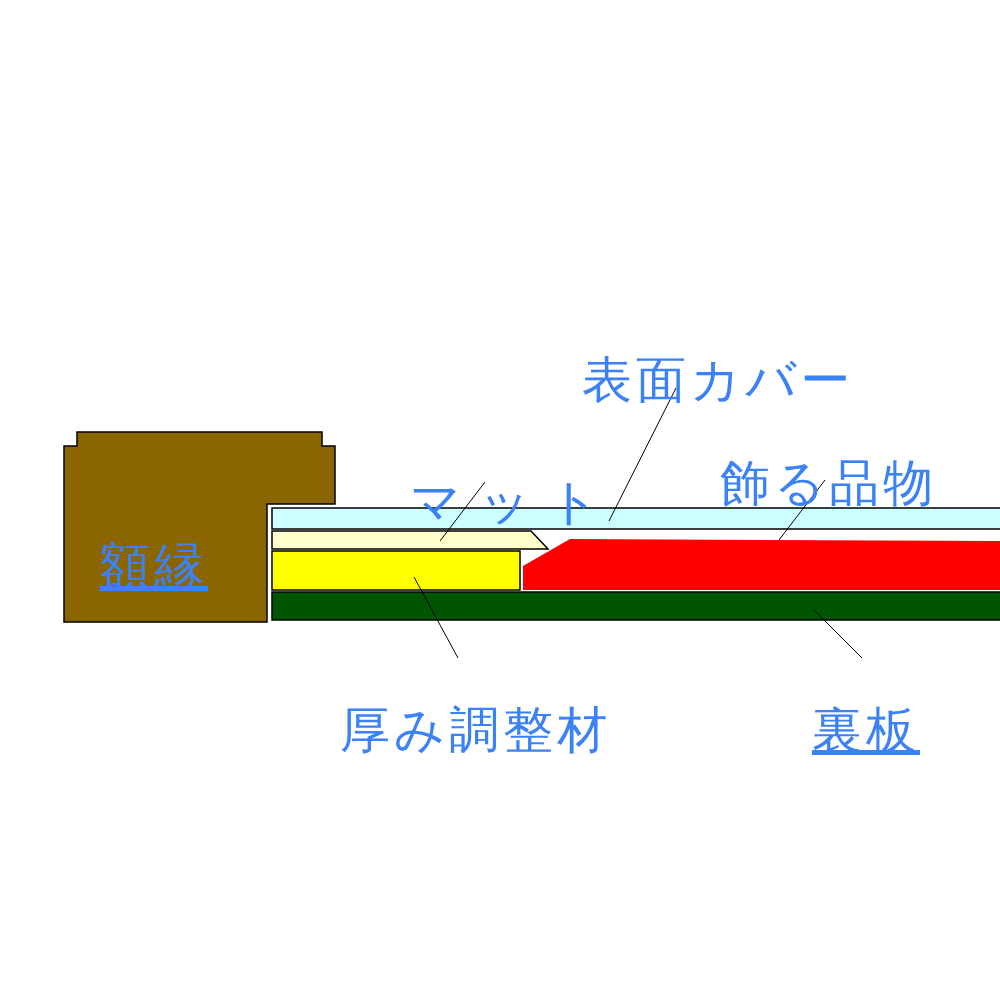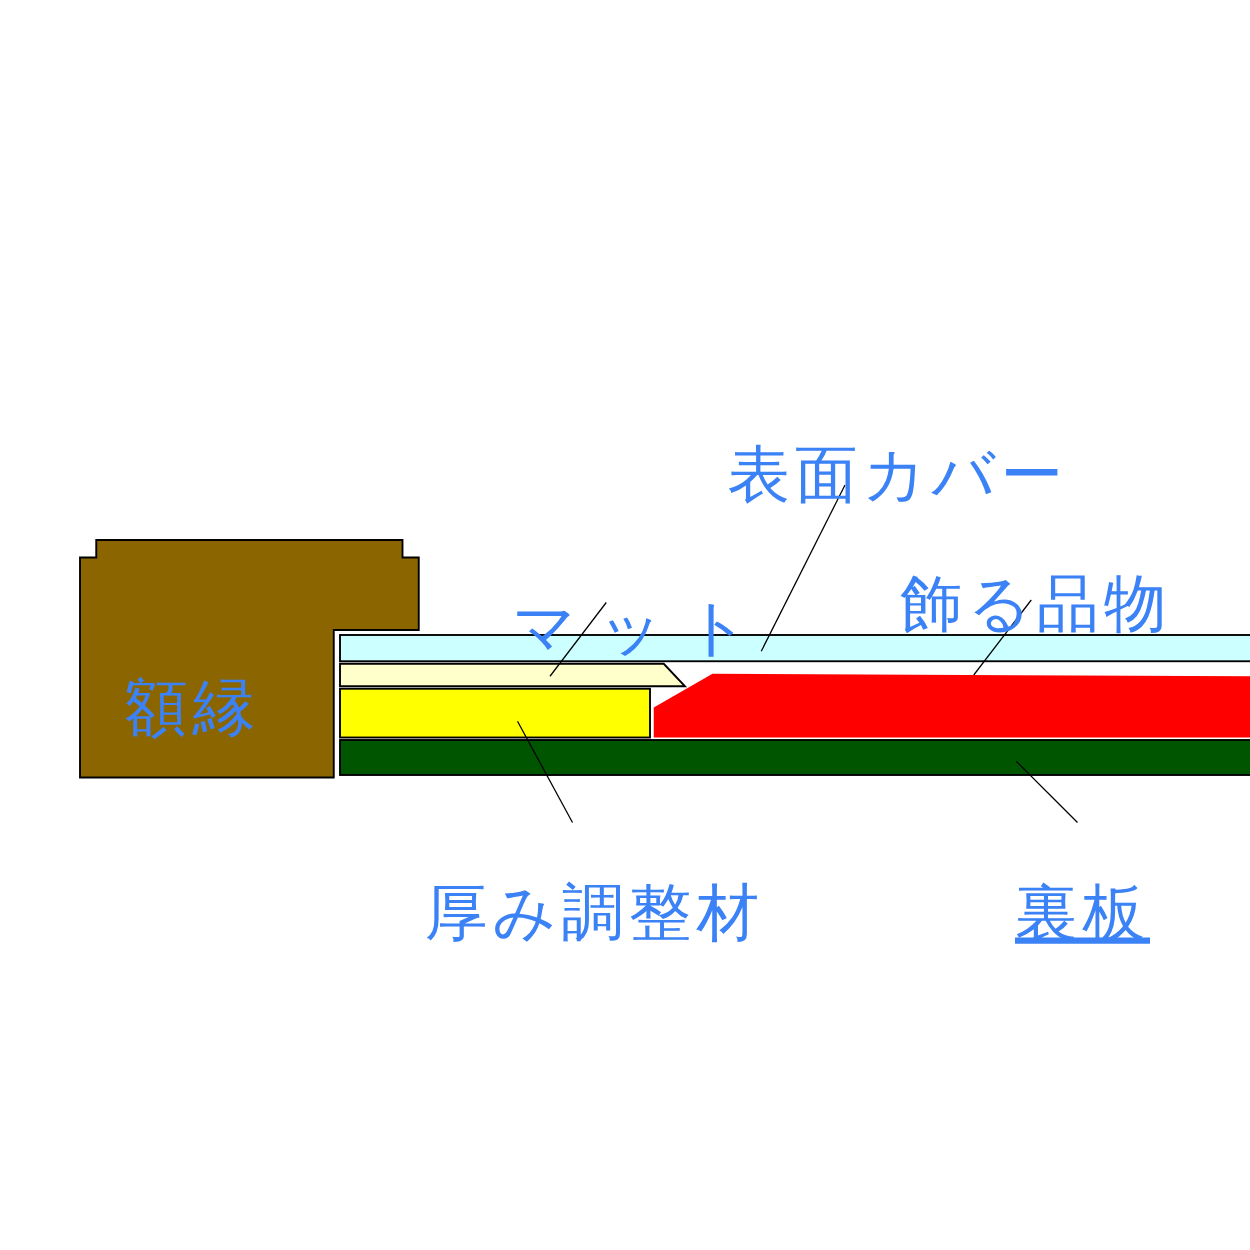--- a/index.html
+++ b/index.html
@@ -33,21 +33,21 @@
 
   <rect x="272" y="592" width="740" height="28" fill="#005500" stroke="#000" stroke-width="1.5"></rect>
 
   <line x1="676" y1="388" x2="609" y2="521" stroke="#000" stroke-width="1"></line>
   <line x1="485" y1="482" x2="440" y2="541" stroke="#000" stroke-width="1"></line>
   <line x1="825" y1="480" x2="779" y2="540" stroke="#000" stroke-width="1"></line>
   <line x1="414" y1="577" x2="458" y2="658" stroke="#000" stroke-width="1"></line>
   <line x1="813" y1="609" x2="862" y2="658" stroke="#000" stroke-width="1"></line>
 </svg>
 
-<div class="label" style="left:100px; top:508px;">額縁</div>
+<div class="label" style="left:100px; top:508px;text-decoration:underline;">額縁</div>
 
 <div class="label" style="left:582px; top:322px;">表面カバー</div>
 
 <div class="label" style="left:410px; top:444px; letter-spacing:18px;">マット</div>
 
 <div class="label" style="left:720px; top:425px;">飾る品物</div>
 
 <div class="label" style="left:340px; top:672px;">厚み調整材</div>
 
 <div class="label" style="left:812px; top:672px;text-decoration:underline;">裏板</div>

